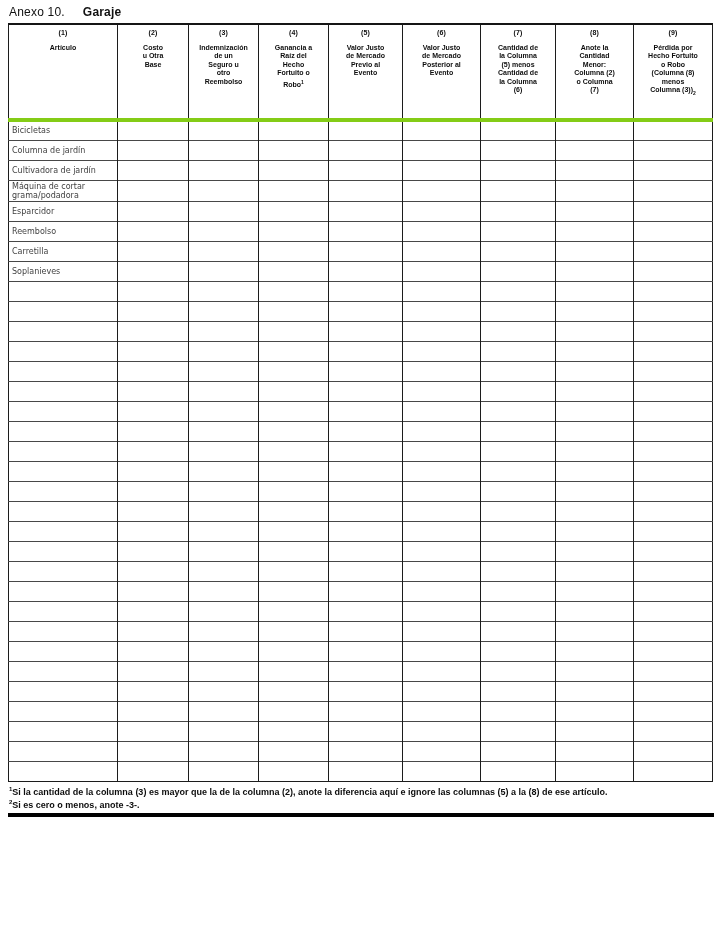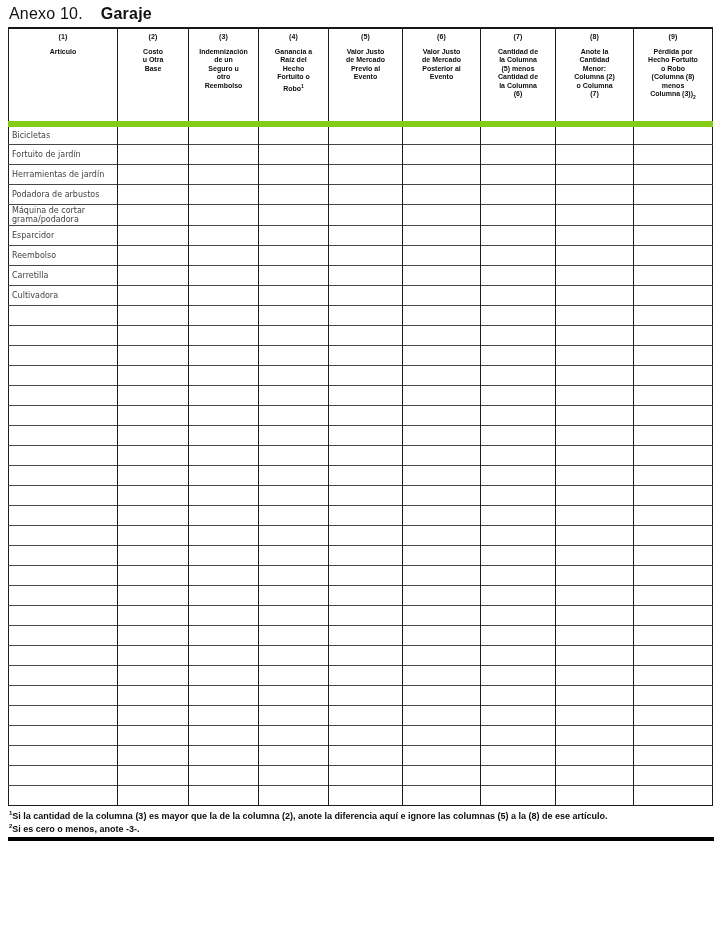--- a/index.html
+++ b/index.html
@@ -5,21 +5,21 @@
   html, body { margin:0; padding:0; background:#ffffff; }
   body {
     width:721px; height:936px;
     font-family:"Liberation Sans", sans-serif;
     color:#111;
     overflow:hidden;
   }
   .page { box-sizing:border-box; width:721px; padding:4px 7px 0 8px; }
 
   
-  .title-line { font-size:16px; margin:1px 0 4px 1px; white-space:nowrap; }
+  .title-line { font-size:12px; margin:1px 0 4px 1px; white-space:nowrap; }
   .title-prefix { font-weight:normal; letter-spacing:0.2px; }
   .title-name { font-weight:bold; margin-left:18px; letter-spacing:0.2px; }
 
   
   table.worksheet {
     border-collapse:collapse;
     table-layout:fixed;
     width:705px;
     border:1px solid #1c1c1c;
     border-top:2px solid #151515;
@@ -39,21 +39,21 @@
   .col-num { font-size:7px; margin-bottom:6px; letter-spacing:0.2px; }
   .col-label { white-space:pre-line; }
   .fnmark { font-weight:bold; }
   .fnmark.sup { font-size:5px; vertical-align:3px; }
   .fnmark.sub { font-size:5px; vertical-align:-3px; }
 
   tbody td {
     height:20px; border-top:1px solid #474747;
     font-size:8px; padding:0;
   }
-  tbody tr:first-child td { border-top:6px solid #84cc16; }
+  tbody tr:first-child td { border-top:4px solid #84cc16; }
   td.item-cell {
     text-align:left; padding:1px 2px 1px 3px;
     white-space:pre-line; line-height:9px;
     color:#3f3f3f;
     font-family:"DejaVu Sans", sans-serif;
     vertical-align:middle;
   }
   td.entry-cell { background:#ffffff; }
 
   
@@ -161,43 +161,32 @@
           <td class="entry-cell"></td>
           <td class="entry-cell"></td>
           <td class="entry-cell"></td>
           <td class="entry-cell"></td>
           <td class="entry-cell"></td>
           <td class="entry-cell"></td>
           <td class="entry-cell"></td>
           <td class="entry-cell"></td>
         </tr>
         <tr>
-          <td class="item-cell">Fortuito de jardín</td>
-          <td class="entry-cell"></td>
-          <td class="entry-cell"></td>
-          <td class="entry-cell"></td>
-          <td class="entry-cell"></td>
-          <td class="entry-cell"></td>
-          <td class="entry-cell"></td>
-          <td class="entry-cell"></td>
-          <td class="entry-cell"></td>
-        </tr>
-        <tr>
-          <td class="item-cell">Herramientas de jardín</td>
-          <td class="entry-cell"></td>
-          <td class="entry-cell"></td>
-          <td class="entry-cell"></td>
-          <td class="entry-cell"></td>
-          <td class="entry-cell"></td>
-          <td class="entry-cell"></td>
-          <td class="entry-cell"></td>
-          <td class="entry-cell"></td>
-        </tr>
-        <tr>
-          <td class="item-cell">Podadora de arbustos</td>
+          <td class="item-cell">Columna de jardín</td>
+          <td class="entry-cell"></td>
+          <td class="entry-cell"></td>
+          <td class="entry-cell"></td>
+          <td class="entry-cell"></td>
+          <td class="entry-cell"></td>
+          <td class="entry-cell"></td>
+          <td class="entry-cell"></td>
+          <td class="entry-cell"></td>
+        </tr>
+        <tr>
+          <td class="item-cell">Cultivadora de jardín</td>
           <td class="entry-cell"></td>
           <td class="entry-cell"></td>
           <td class="entry-cell"></td>
           <td class="entry-cell"></td>
           <td class="entry-cell"></td>
           <td class="entry-cell"></td>
           <td class="entry-cell"></td>
           <td class="entry-cell"></td>
         </tr>
         <tr>
@@ -239,21 +228,21 @@
           <td class="entry-cell"></td>
           <td class="entry-cell"></td>
           <td class="entry-cell"></td>
           <td class="entry-cell"></td>
           <td class="entry-cell"></td>
           <td class="entry-cell"></td>
           <td class="entry-cell"></td>
           <td class="entry-cell"></td>
         </tr>
         <tr>
-          <td class="item-cell">Cultivadora</td>
+          <td class="item-cell">Soplanieves</td>
           <td class="entry-cell"></td>
           <td class="entry-cell"></td>
           <td class="entry-cell"></td>
           <td class="entry-cell"></td>
           <td class="entry-cell"></td>
           <td class="entry-cell"></td>
           <td class="entry-cell"></td>
           <td class="entry-cell"></td>
         </tr>
         <tr>

